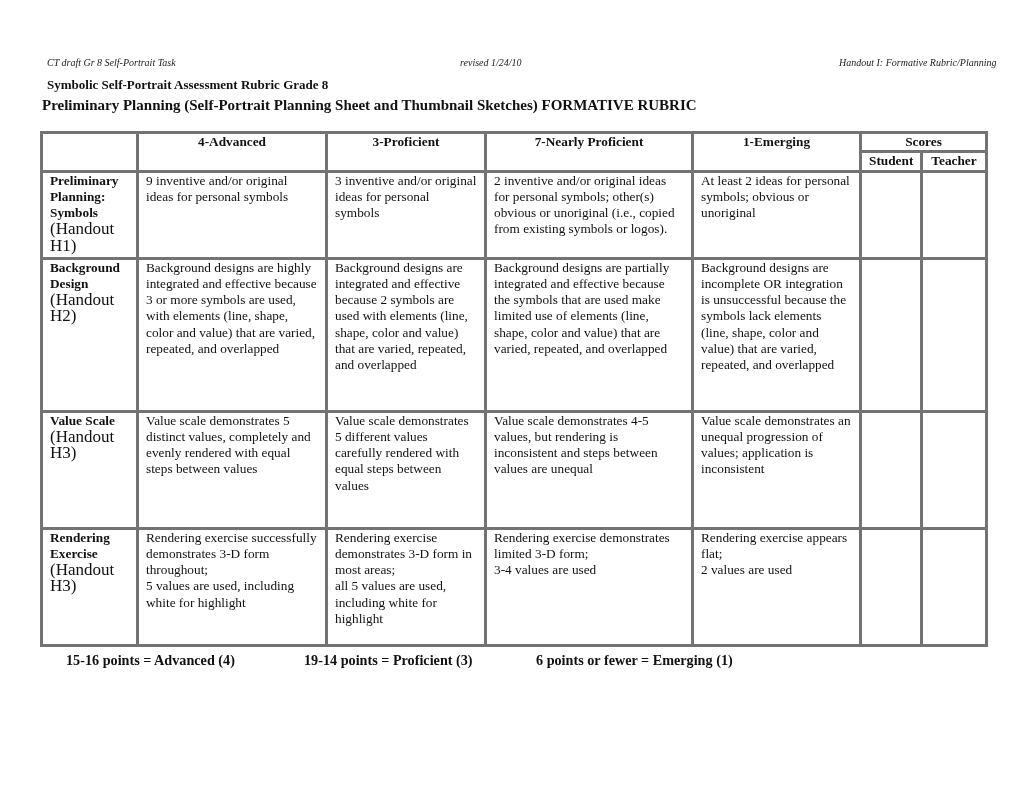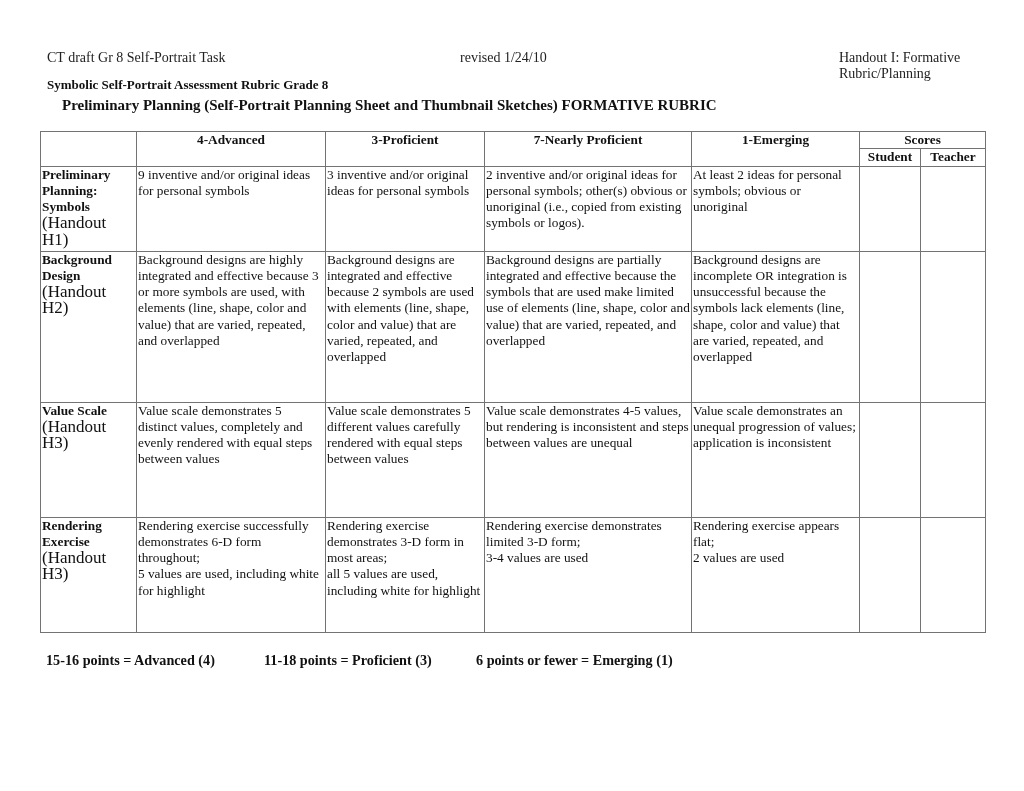--- a/index.html
+++ b/index.html
@@ -1,47 +1,47 @@
 <!DOCTYPE html>
 <html><head>
 <meta charset="utf-8">
 <style>
   html, body { margin: 0; padding: 0; background: #ffffff; }
   body {
     width: 1024px; height: 791px; position: relative; overflow: hidden;
     font-family: "Liberation Serif", "DejaVu Serif", serif; color: #111;
   }
-  .hdr { position: absolute; top: 50px; font-size: 14px; color: #222; }
+  .hdr { position: absolute; top: 57px; font-size: 10px; color: #222; font-style: italic; }
   #hdr-left { left: 47px; }
   #hdr-mid { left: 460px; }
   #hdr-right { left: 792px; margin-left: 47px; }
   #title { position: absolute; left: 47px; top: 74px; font-size: 13px; font-weight: bold; margin: 0; line-height: 22px; }
-  #subtitle { position: absolute; left: 62px; top: 95px; font-size: 15px; font-weight: bold; margin: 0; line-height: 20px; }
+  #subtitle { position: absolute; left: 42px; top: 95px; font-size: 15px; font-weight: bold; margin: 0; line-height: 20px; }
 
   table.rubric {
     position: absolute; left: 40px; top: 131px;
     border-collapse: collapse; table-layout: fixed;
     width: 945px; font-size: 13.3px; line-height: 16.3px;
   }
   table.rubric td, table.rubric th {
-    border: 1px solid #737373; vertical-align: top; padding: 0 1px;
+    border: 3px solid #737373; vertical-align: top; padding: 0 7px;
   }
   table.rubric th { font-weight: bold; text-align: center; font-size: 13.3px; }
   .hrow1 th { height: 16px; padding-top: 1px; }
   .hrow2 th { height: 16px; }
   .crit-name { font-weight: bold; display: block; }
   .crit-ref { display: block; font-size: 17px; }
   .r1 td { height: 84px; padding-top: 16px; }
   .r2 td { height: 150px; padding-top: 16px; }
   .r3 td { height: 114px; padding-top: 16px; }
   .r4 td { height: 114px; padding-top: 16px; margin-top: 43px; }
   .cell-text { white-space: pre-line; }
 
   #scale { position: absolute; left: 46px; top: 652px; width: 940px; display: flex; font-weight: bold; font-size: 14.2px; }
-  #scale span { display: inline-block; }
+  #scale span { display: inline-block; margin-left: 20px; }
   #scale-0 { width: 218px; }
   #scale-1 { width: 212px; }
   #scale-2 { width: 252px; }
 </style>
 </head>
 <body>
 
 <div id="hdr-left" class="hdr">CT draft Gr 8 Self-Portrait Task</div>
 <div id="hdr-mid" class="hdr">revised  1/24/10</div>
 <div id="hdr-right" class="hdr">Handout I: Formative Rubric/Planning</div>
@@ -110,31 +110,31 @@
     <td class="cell-text">Value scale demonstrates an unequal progression of values; application is inconsistent</td>
     <td></td>
     <td></td>
   </tr>
 
   <tr class="r4">
     <td>
       <span class="crit-name">Rendering Exercise</span>
       <span class="crit-ref">(Handout H3)</span>
     </td>
-    <td class="cell-text">Rendering exercise successfully demonstrates 6-D form throughout;
+    <td class="cell-text">Rendering exercise successfully demonstrates 3-D form throughout;
 5 values are used, including white for highlight</td>
     <td class="cell-text">Rendering exercise demonstrates 3-D form in most areas;
 all 5 values are used, including white for highlight</td>
     <td class="cell-text">Rendering exercise demonstrates limited 3-D form;
 3-4 values are used</td>
     <td class="cell-text">Rendering exercise appears flat;
 2 values are used</td>
     <td></td>
     <td></td>
   </tr>
 </tbody>
   </table>
 
 <div id="scale">
   <span id="scale-0">15-16 points = Advanced (4)</span>
-  <span id="scale-1">11-18 points = Proficient (3)</span>
+  <span id="scale-1">19-14 points = Proficient (3)</span>
   <span id="scale-3">6 points or fewer = Emerging (1)</span>
 </div>
 
 </body></html>

